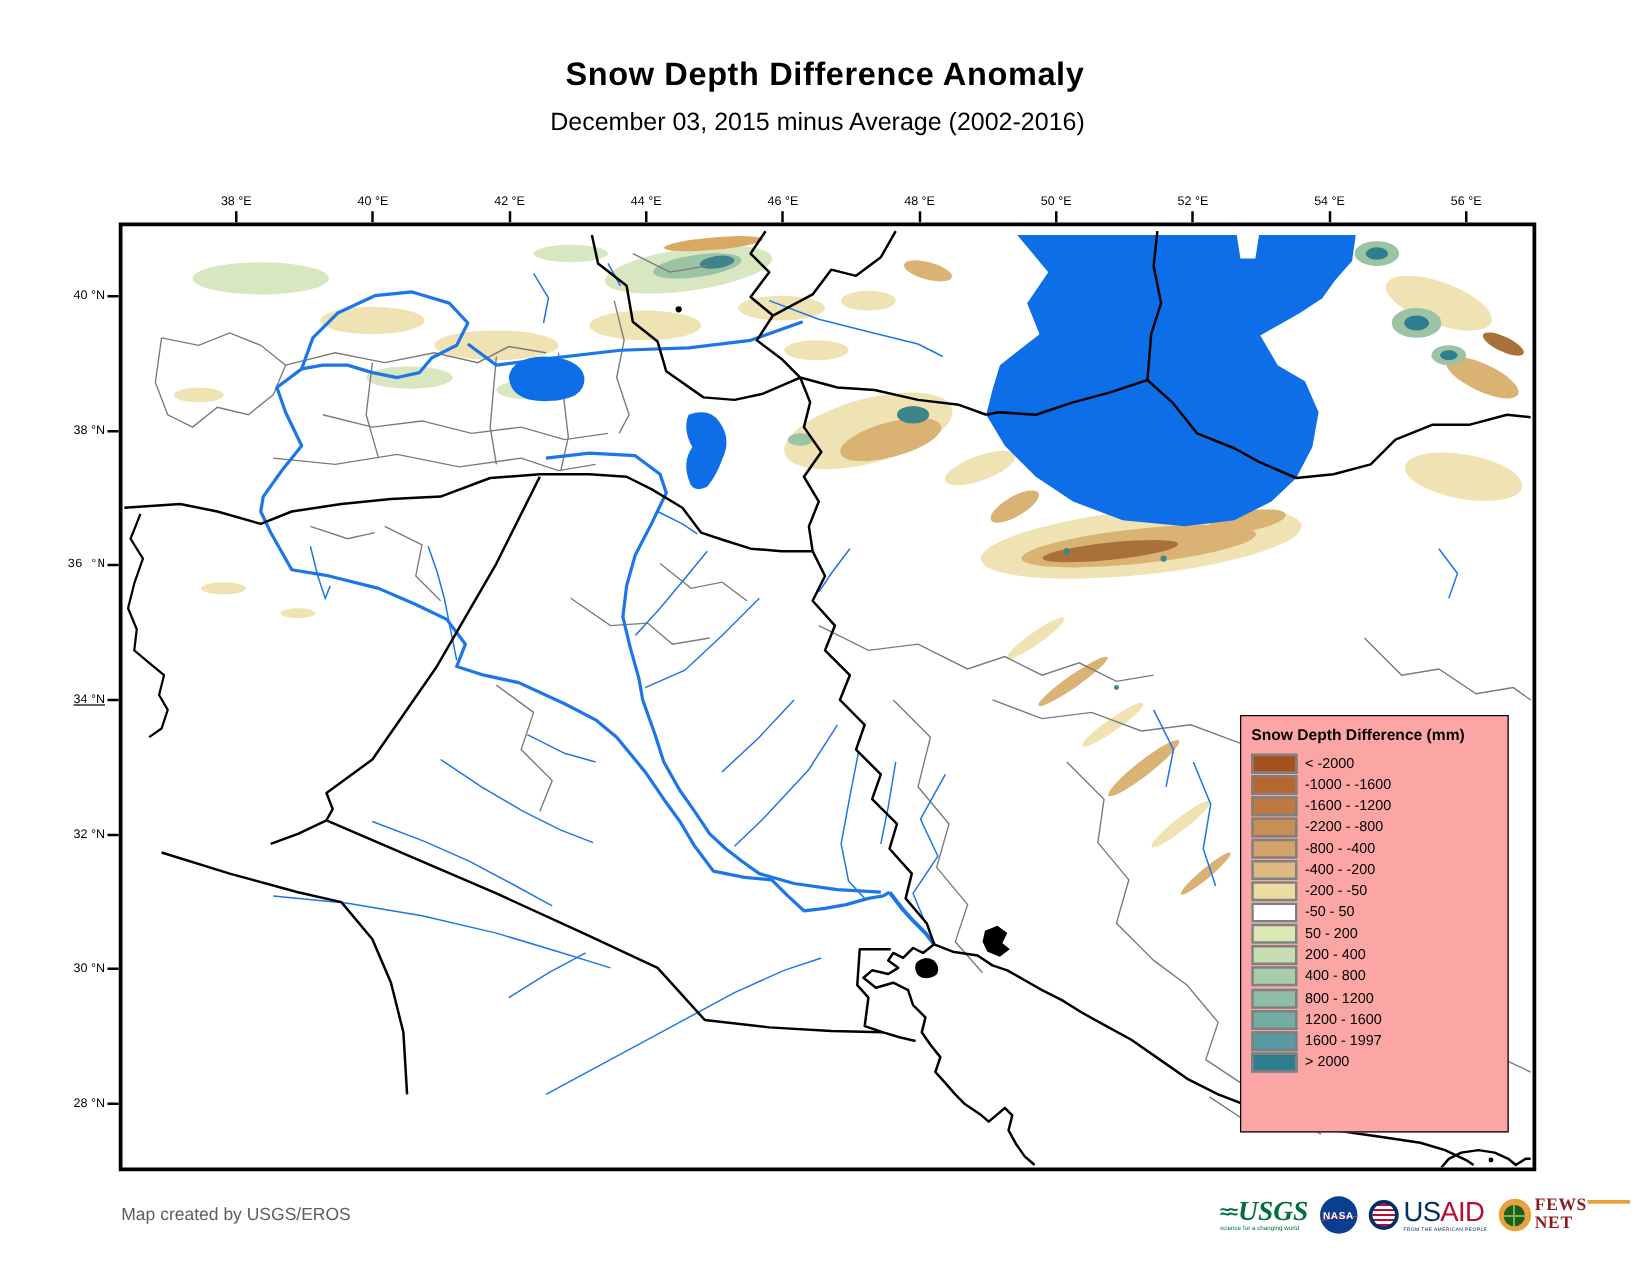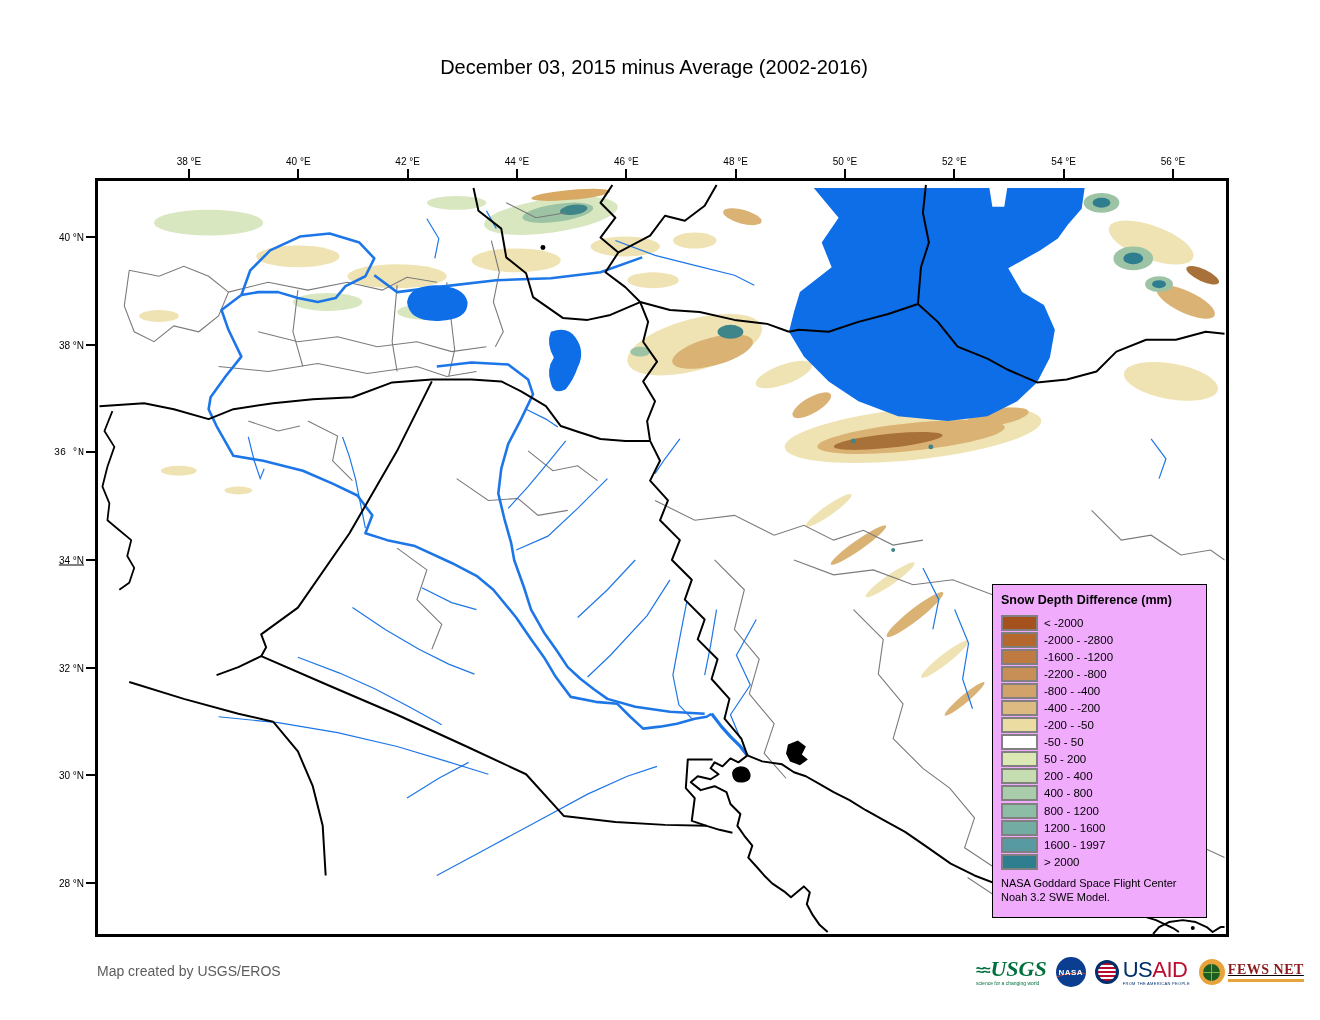--- a/index.html
+++ b/index.html
@@ -9,21 +9,21 @@
   .hdr h1{margin:0;font-size:26px;font-weight:bold;color:#000;letter-spacing:.5px;}
   .hdr h2{margin:12px 12px 0 0;font-size:20px;font-weight:normal;color:#000;}
   .mapframe{position:absolute;left:95px;top:178px;width:1134px;height:759px;
     border:3px solid #000;box-sizing:border-box;background:#fff;}
   .mapframe svg{display:block;}
   .tick-lab{position:absolute;font-size:10px;color:#000;white-space:nowrap;}
   .tick-top{transform:translateX(-50%);top:156px;}
   .tick-left{transform:translateY(-50%);text-align:right;width:40px;}
   .tickmark-v{position:absolute;width:2px;height:9px;background:#000;top:169px;transform:translateX(-50%);}
   .tickmark-h{position:absolute;height:2px;width:9px;background:#000;left:86px;transform:translateY(-50%);}
-  .legend{position:absolute;left:992px;top:584px;width:215px;height:334px;background:#f0abfc;
+  .legend{position:absolute;left:992px;top:572px;width:215px;height:334px;background:#fca5a5;
     border:1px solid #000;box-sizing:border-box;padding:8px 7px 6px 8px;z-index:5;}
   .legend .ltitle{font-size:12.5px;font-weight:bold;color:#000;margin-bottom:7px;}
   .lrow{display:flex;align-items:center;height:17.1px;}
   .lswatch{width:33px;height:12px;border:2px solid #808080;flex:none;}
   .llab{font-size:11.5px;color:#000;margin-left:6px;white-space:nowrap;}
   .lfoot{margin-top:6px;font-size:11px;line-height:14px;color:#000;}
   .credit{position:absolute;left:97px;top:963px;font-size:14px;color:#5d5d5d;}
   .logos{position:absolute;left:976px;top:952px;height:40px;display:flex;align-items:center;gap:9px;}
   .usgs{display:flex;flex-direction:column;line-height:1;}
   .usgs .row1{display:flex;align-items:center;}
@@ -40,30 +40,31 @@
     background:repeating-linear-gradient(180deg,#BA0C2F 0 2px,#fff 2px 4px);flex:none;}
   .usaid .txtcol{display:flex;flex-direction:column;line-height:1;}
   .usaid .word{font-size:22px;font-weight:normal;letter-spacing:-.5px;}
   .usaid .us{color:#002F6C;}
   .usaid .aid{color:#BA0C2F;}
   .usaid .tag{font-size:4px;color:#002F6C;letter-spacing:.3px;margin-top:1px;}
   .fews{display:flex;align-items:center;gap:3px;}
   .fews .globe{width:26px;height:26px;border-radius:50%;background:#E8A33D;display:flex;align-items:center;justify-content:center;flex:none;}
   .fews .inner{width:17px;height:17px;border-radius:50%;background:#1B5E20;
     background-image:linear-gradient(90deg,transparent 45%,#7CB342 45% 55%,transparent 55%),linear-gradient(0deg,transparent 45%,#7CB342 45% 55%,transparent 55%);}
-  .fews .txtcol{display:flex;flex-direction:column;line-height:1;text-decoration:underline;}
+  .fews .txtcol{display:flex;line-height:1;}
   .fews .word{font-family:"Liberation Serif",serif;font-weight:bold;font-size:14px;color:#8B1A1A;letter-spacing:.5px;}
   .fews .bar{height:3px;background:#E8A33D;margin-top:2px;width:100%;}
   svg .noline{fill:none;}
 </style>
 </head>
 <body>
 <div class="page">
 
 <div class="hdr">
+  <h1>Snow Depth Difference Anomaly</h1>
   <h2>December 03, 2015 minus Average (2002-2016)</h2>
 </div>
 
 <div id="ticks">
       <div class="tickmark-v" style="left: 189px;"></div>
       <div class="tick-lab tick-top" style="left: 189px; text-align: center;">38 °E</div>
       <div class="tickmark-v" style="left: 298.33px;"></div>
       <div class="tick-lab tick-top" style="left: 298.33px;">40 °E</div>
       <div class="tickmark-v" style="left: 407.66px;"></div>
       <div class="tick-lab tick-top" style="left: 407.66px;">42 °E</div>
@@ -247,21 +248,21 @@
 
 <div class="legend">
   <div class="ltitle">Snow Depth Difference (mm)</div>
   <div id="legend-rows">
         <div class="lrow">
           <span class="lswatch" style="background: rgb(164, 81, 30);"></span>
           <span class="llab">&lt; -2000</span>
         </div>
         <div class="lrow">
           <span class="lswatch" style="background: rgb(180, 104, 46);"></span>
-          <span class="llab">-2000 - -2800</span>
+          <span class="llab">-1000 - -1600</span>
         </div>
         <div class="lrow">
           <span class="lswatch" style="background: rgb(190, 122, 64);"></span>
           <span class="llab">-1600 - -1200</span>
         </div>
         <div class="lrow">
           <span class="lswatch" style="background: rgb(199, 142, 85);"></span>
           <span class="llab">-2200 - -800</span>
         </div>
         <div class="lrow">
@@ -302,24 +303,20 @@
         </div>
         <div class="lrow">
           <span class="lswatch" style="background: rgb(87, 154, 161);"></span>
           <span class="llab">1600 - 1997</span>
         </div>
         <div class="lrow">
           <span class="lswatch" style="background: rgb(46, 126, 143);"></span>
           <span class="llab">&gt; 2000</span>
         </div>
       </div>
-  <div class="lfoot">
-    <div>NASA Goddard Space Flight Center</div>
-    <div>Noah 3.2 SWE Model.</div>
-  </div>
 </div>
 
 <div class="credit">Map created by USGS/EROS</div>
 
 <div class="logos">
   <div class="usgs">
     <div class="row1">
       <span class="wave">≈≈</span>
       <span class="word">USGS</span>
     </div>

